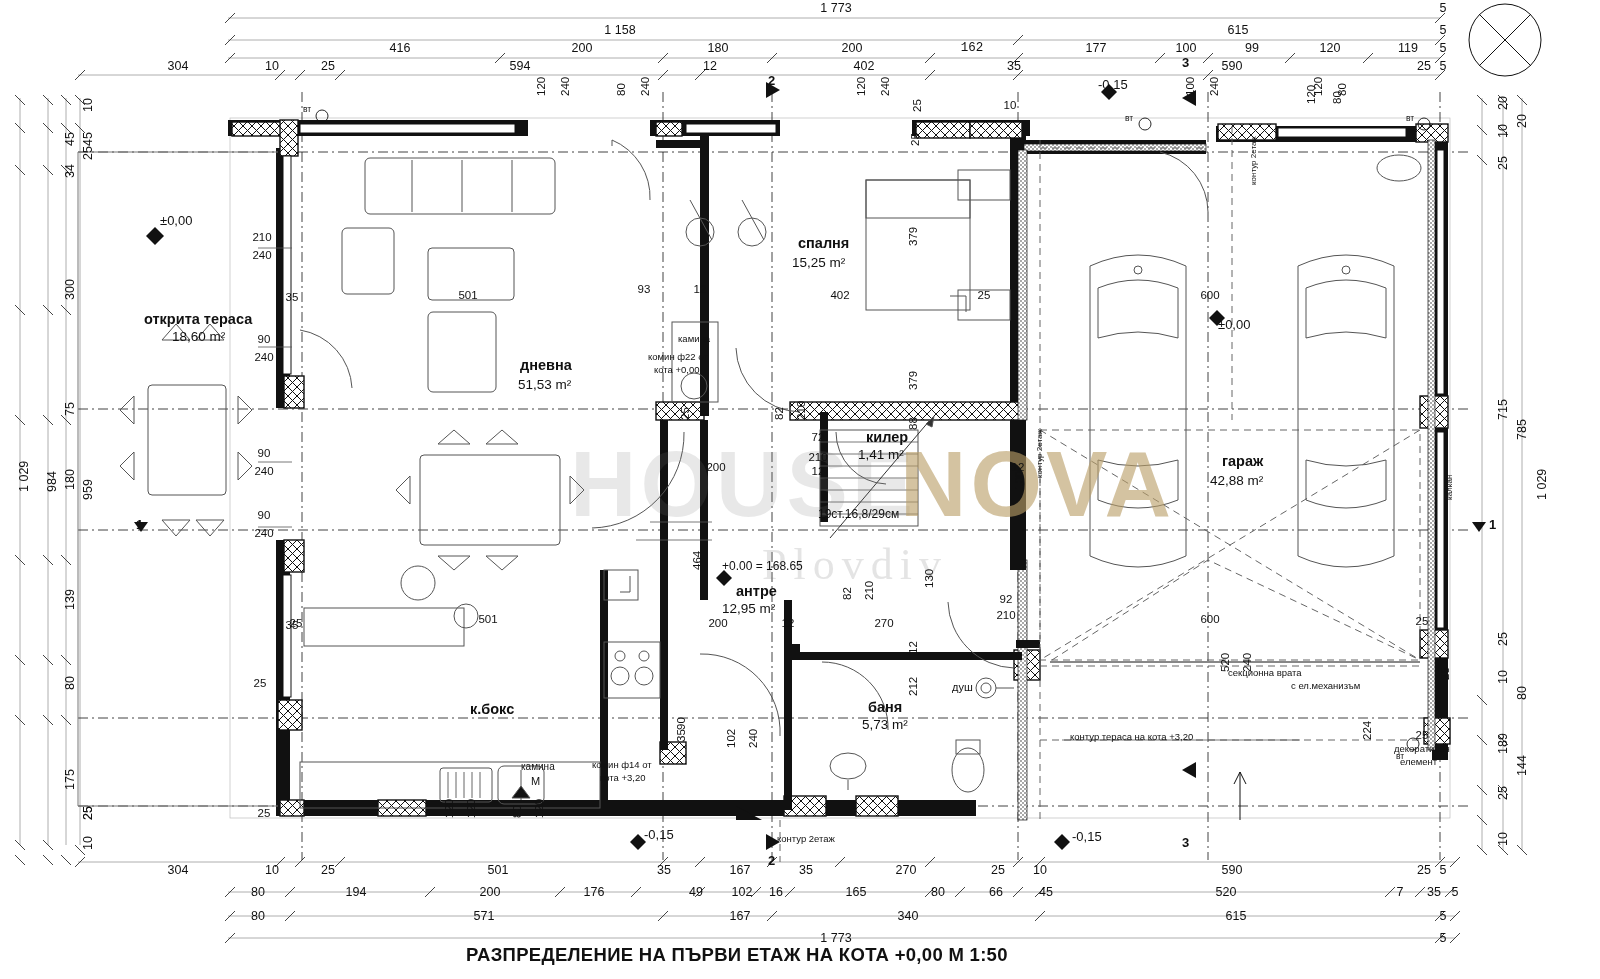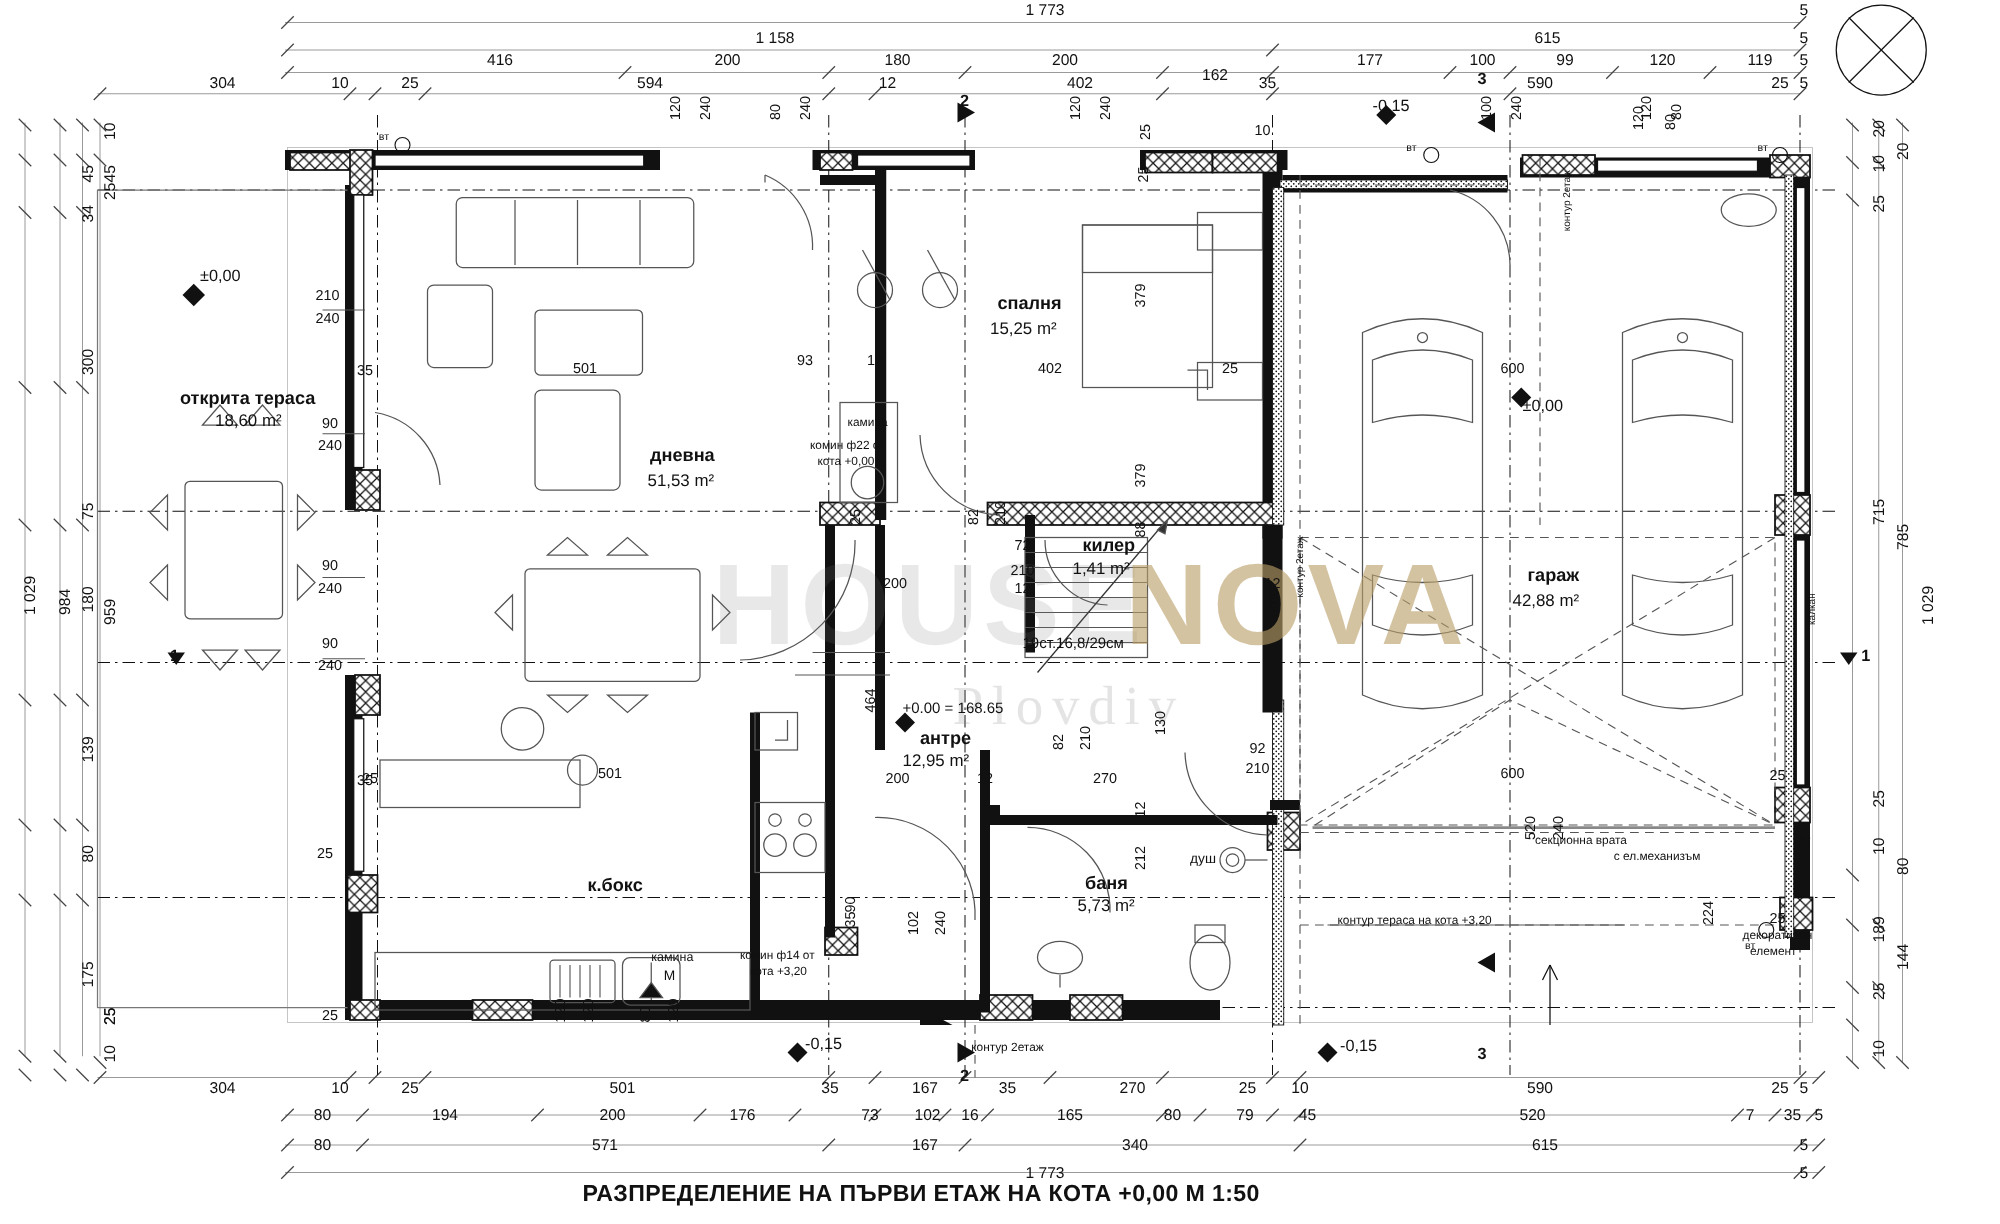--- a/index.html
+++ b/index.html
@@ -523,21 +523,21 @@
 <div id="topRow2">
     <div class="t dim" style="left: 620px; top: 24px; transform: translateX(-50%);">1 158</div>
     <div class="t dim" style="left: 1238px; top: 24px; transform: translateX(-50%);">615</div>
     <div class="t dim" style="left: 1443px; top: 24px; transform: translateX(-50%);">5</div>
   </div>
 <div id="topRow3">
     <div class="t dim" style="left: 400px; top: 42px; transform: translateX(-50%); text-align: right;">416</div>
     <div class="t dim" style="left: 582px; top: 42px; transform: translateX(-50%);">200</div>
     <div class="t dim" style="left: 718px; top: 42px; transform: translateX(-50%);">180</div>
     <div class="t dim" style="left: 852px; top: 42px; transform: translateX(-50%);">200</div>
-    <div class="t dim" style="left: 972px; top: 54px; transform: translateX(-50%);">162</div>
+    <div class="t dim" style="left: 972px; top: 42px; transform: translateX(-50%); font-family: Liberation Mono, monospace;">162</div>
     <div class="t dim" style="left: 1096px; top: 42px; transform: translateX(-50%);">177</div>
     <div class="t dim" style="left: 1186px; top: 42px; transform: translateX(-50%);">100</div>
     <div class="t dim" style="left: 1252px; top: 42px; transform: translateX(-50%);">99</div>
     <div class="t dim" style="left: 1330px; top: 42px; transform: translateX(-50%);">120</div>
     <div class="t dim" style="left: 1408px; top: 42px; transform: translateX(-50%);">119</div>
     <div class="t dim" style="left: 1443px; top: 42px; transform: translateX(-50%);">5</div>
   </div>
 <div id="topRow4">
     <div class="t dim" style="left: 178px; top: 60px; transform: translateX(-50%);">304</div>
     <div class="t dim" style="left: 272px; top: 60px; transform: translateX(-50%);">10</div>
@@ -563,26 +563,26 @@
     <div class="t dim" style="left: 1040px; top: 864px; transform: translateX(-50%);">10</div>
     <div class="t dim" style="left: 1232px; top: 864px; transform: translateX(-50%);">590</div>
     <div class="t dim" style="left: 1424px; top: 864px; transform: translateX(-50%);">25</div>
     <div class="t dim" style="left: 1443px; top: 864px; transform: translateX(-50%);">5</div>
   </div>
 <div id="botRow2">
     <div class="t dim" style="left: 258px; top: 886px; transform: translateX(-50%);">80</div>
     <div class="t dim" style="left: 356px; top: 886px; transform: translateX(-50%);">194</div>
     <div class="t dim" style="left: 490px; top: 886px; transform: translateX(-50%);">200</div>
     <div class="t dim" style="left: 594px; top: 886px; transform: translateX(-50%);">176</div>
-    <div class="t dim" style="left: 696px; top: 886px; transform: translateX(-50%);">73</div>
+    <div class="t dim" style="left: 696px; top: 886px; transform: translateX(-50%);">49</div>
     <div class="t dim" style="left: 742px; top: 886px; transform: translateX(-50%);">102</div>
     <div class="t dim" style="left: 776px; top: 886px; transform: translateX(-50%);">16</div>
     <div class="t dim" style="left: 856px; top: 886px; transform: translateX(-50%);">165</div>
     <div class="t dim" style="left: 938px; top: 886px; transform: translateX(-50%);">80</div>
-    <div class="t dim" style="left: 996px; top: 886px; transform: translateX(-50%);">79</div>
+    <div class="t dim" style="left: 996px; top: 886px; transform: translateX(-50%);">66</div>
     <div class="t dim" style="left: 1046px; top: 886px; transform: translateX(-50%);">45</div>
     <div class="t dim" style="left: 1226px; top: 886px; transform: translateX(-50%);">520</div>
     <div class="t dim" style="left: 1400px; top: 886px; transform: translateX(-50%);">7</div>
     <div class="t dim" style="left: 1434px; top: 886px; transform: translateX(-50%);">35</div>
     <div class="t dim" style="left: 1455px; top: 886px; transform: translateX(-50%);">5</div>
   </div>
 <div id="botRow3">
     <div class="t dim" style="left: 258px; top: 910px; transform: translateX(-50%);">80</div>
     <div class="t dim" style="left: 484px; top: 910px; transform: translateX(-50%);">571</div>
     <div class="t dim" style="left: 740px; top: 910px; transform: translateX(-50%);">167</div>

